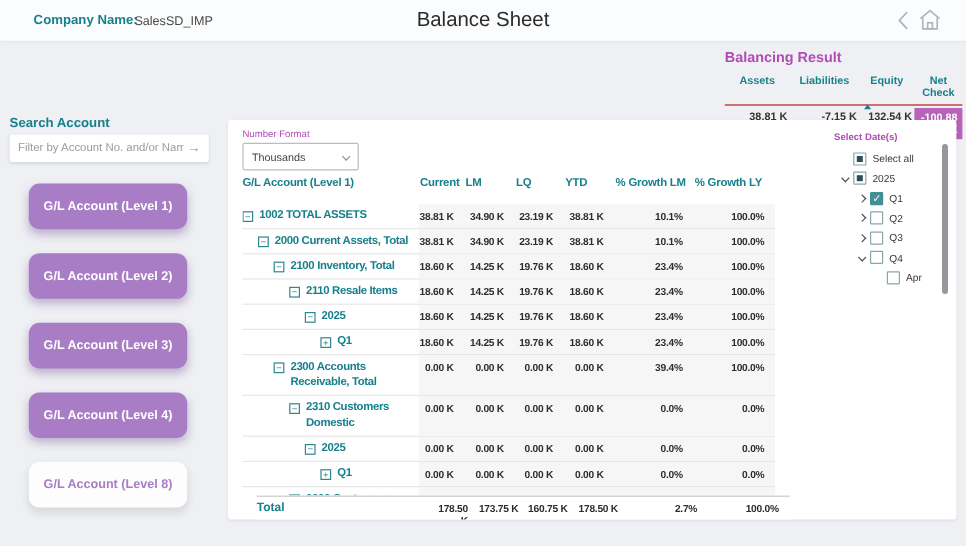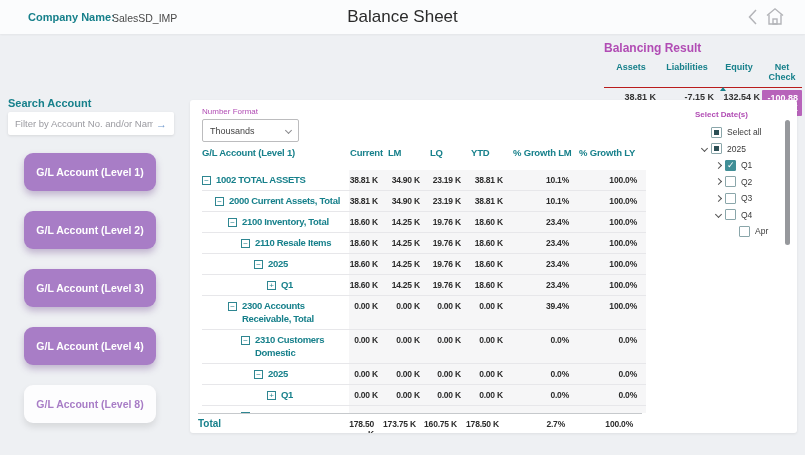--- a/index.html
+++ b/index.html
@@ -58,21 +58,21 @@
   .w0{width:33px; padding-left:1px;}.w1{width:42px}.w2{width:41px}.w3{width:42px}.w4{width:66px}.w5{width:73px}
   #m-body { left:12px; top:70px; width:444px; height:243px; overflow:hidden; }
   .mrow { display:flex; border-bottom:1px solid #e7e7ea; overflow:hidden; }
   .acct { width:147px; display:flex; align-items:flex-start; padding-top:4px; }
   .exp { flex:none; width:9px; height:9px; border:1px solid #2e8691; color:#2e8691; font-size:8px; line-height:7px;
          text-align:center; margin:2px 5px 0 0; cursor:pointer; }
   .aname { font-size:9.5px; font-weight:bold; color:#17808B; line-height:12.5px; letter-spacing:-0.3px; cursor:pointer; }
   .vals { width:297px; background:#f6f6f7; display:flex; }
   .vc { font-size:8.5px; font-weight:bold; color:#2c2c2c; text-align:right; padding:5px 4px 0 0; letter-spacing:-0.2px; }
   .vc.w5 { padding-right:9px; }
-  #m-total { left:8px; top:313px; width:444px; height:36px; background:#fff; border-top:1px solid #c6c9cc;
+  #m-total { left:24px; top:313px; width:444px; height:36px; background:#fff; border-top:1px solid #c6c9cc;
              display:flex; }
   #m-total .acct { padding-top:4px; }
   #total-label { font-size:10px; font-weight:bold; color:#17808B; }
   #m-total .vals { background:none; }
   #m-total .vc { font-size:8.5px; padding-top:5px; }
 
   
   #ds-title { left:505px; top:10px; font-size:8px; font-weight:bold; color:#B14CB4; }
   #ds-tree { left:507px; top:24px; width:92px; }
   .ds-row { display:flex; align-items:center; height:16.5px; }

